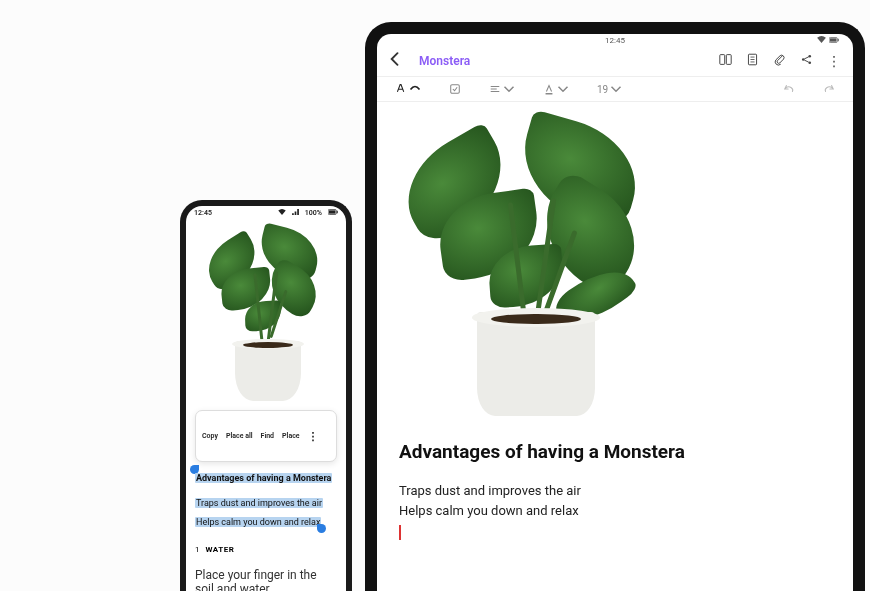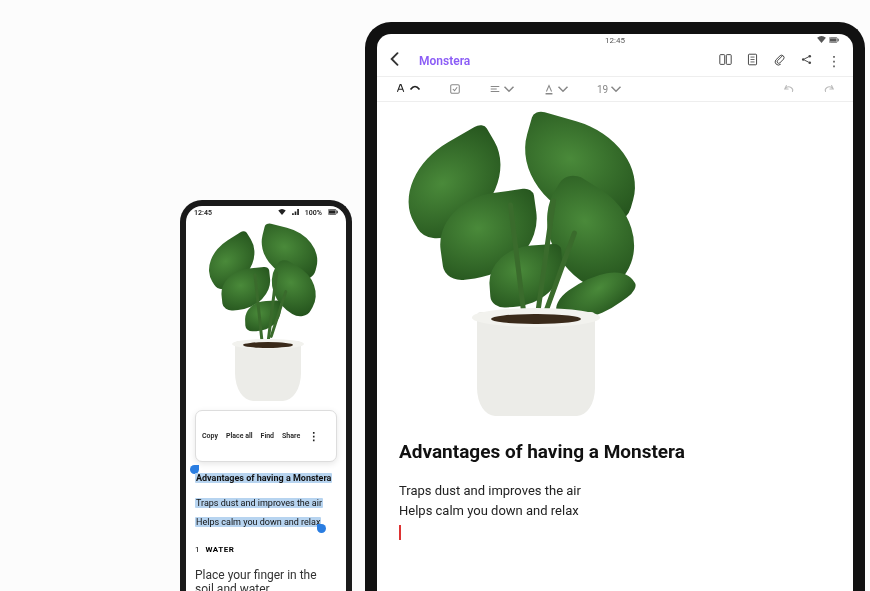--- a/index.html
+++ b/index.html
@@ -253,21 +253,21 @@
         <div class="pot" style="width:66px;height:60px;position:absolute;left:24px;top:118px;">
           <div class="soil"></div>
         </div>
       </div>
     </div>
 
     <div class="context-menu">
       <span>Copy</span>
       <span>Place all</span>
       <span>Find</span>
-      <span>Share</span>
+      <span>Place</span>
       <span class="more">⋮</span>
     </div>
 
     <div style="position:relative;">
       <span class="sel-handle sel-start"></span>
       <span class="hl h-title">Advantages of having a Monstera</span>
       <div class="body-lines">
         <span class="hl">Traps dust and improves the air</span><br>
         <span class="hl" style="position:relative;">
           <span>Helps calm you down and relax</span>

